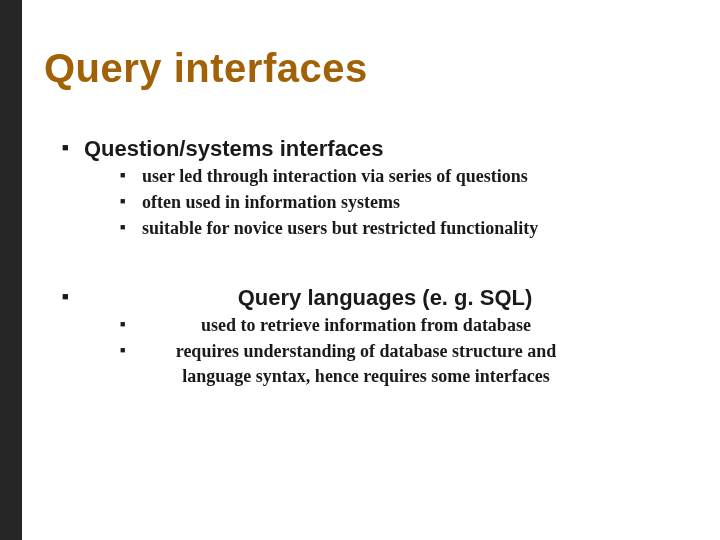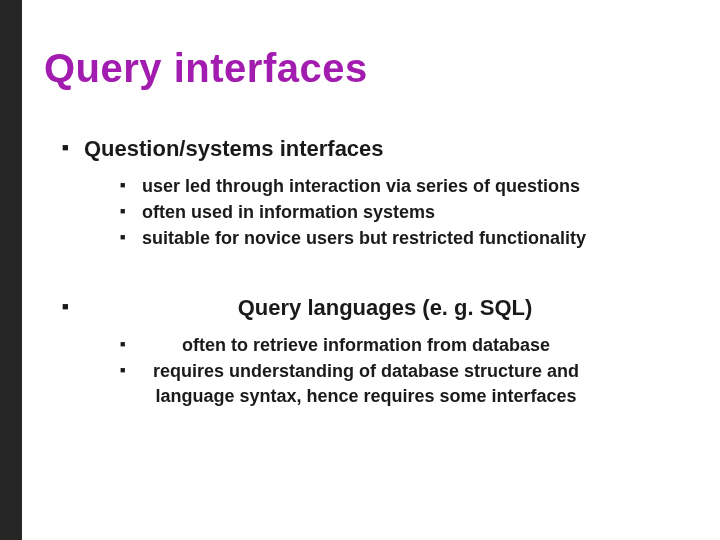--- a/index.html
+++ b/index.html
@@ -18,21 +18,21 @@
       flex-shrink: 0;
     }
     .content {
       flex: 1;
       padding: 46px 34px 0 22px;
       color: #1a1a1a;
     }
     .title {
       font-size: 40px;
       font-weight: 700;
-      color: #a21caf;
+      color: #a16207;
       letter-spacing: 0.5px;
       margin-bottom: 44px;
     }
     .level1 {
       list-style: none;
       padding-left: 18px;
     }
     .level1 > li {
       position: relative;
       font-size: 22px;
@@ -50,22 +50,22 @@
       font-size: 11px;
       color: #1a1a1a;
     }
     .level1 > li.spacer-above {
       margin-top: 44px;
       text-align: center;
     }
     .level2 {
       list-style: none;
       padding-left: 36px;
-      margin-top: 10px;
       margin-bottom: 0;
+      font-family: Liberation Serif, serif;
     }
     .level2 > li {
       position: relative;
       font-size: 18px;
       font-weight: 700;
       color: #1a1a1a;
       padding-left: 22px;
       line-height: 1.35;
       margin-bottom: 2px;
       max-width: 470px;
@@ -92,19 +92,19 @@
         <span>Question/systems interfaces</span>
         <ul class="level2">
           <li>user led through interaction via series of questions</li>
           <li>often used in information systems</li>
           <li>suitable for novice users but restricted functionality</li>
         </ul>
       </li>
       <li class="spacer-above">
         <span>Query languages (e. g. SQL)</span>
         <ul class="level2">
-          <li>often to retrieve information from database</li>
+          <li>used to retrieve information from database</li>
           <li>requires understanding of database structure and language syntax, hence requires some interfaces</li>
         </ul>
       </li>
     </ul>
   </div>
 </div>
 
 </body></html>

